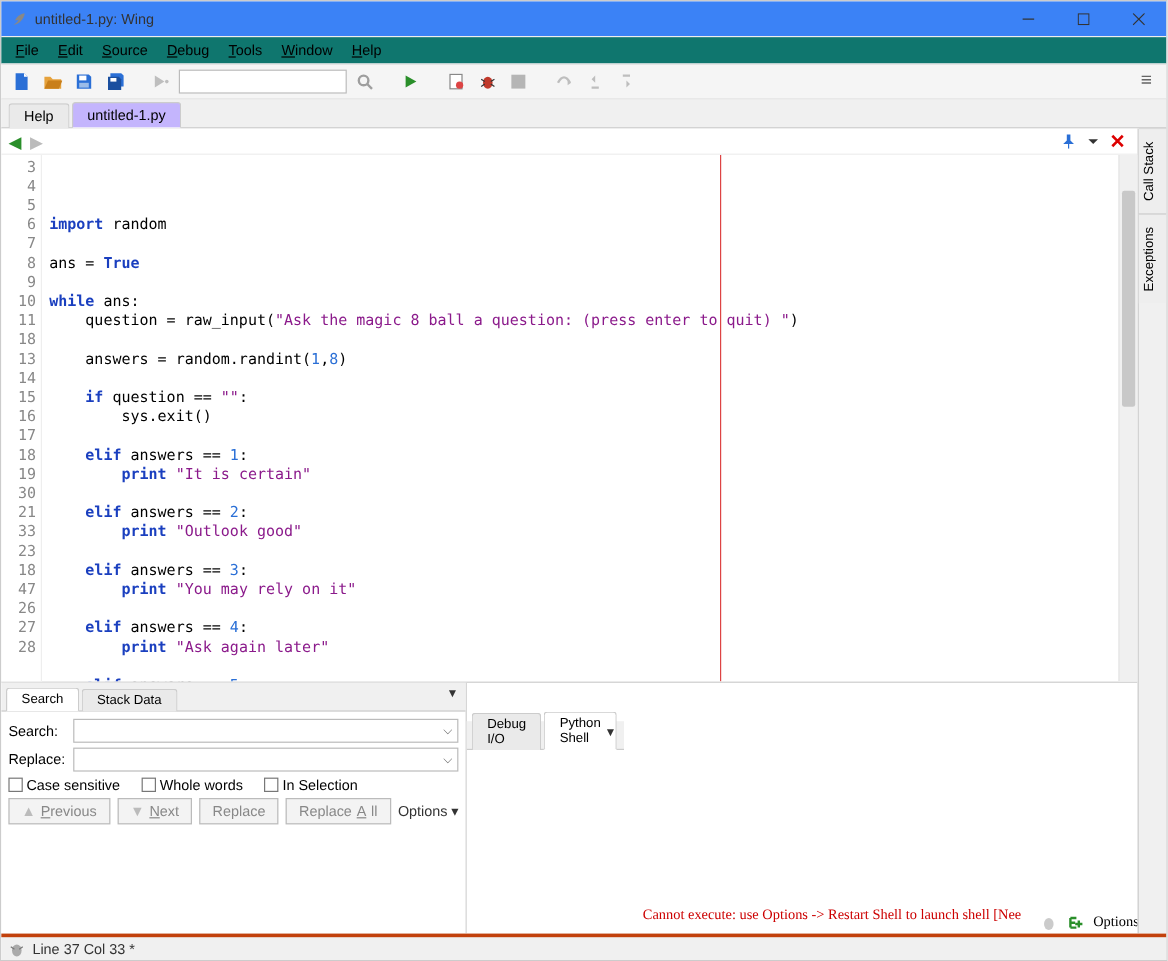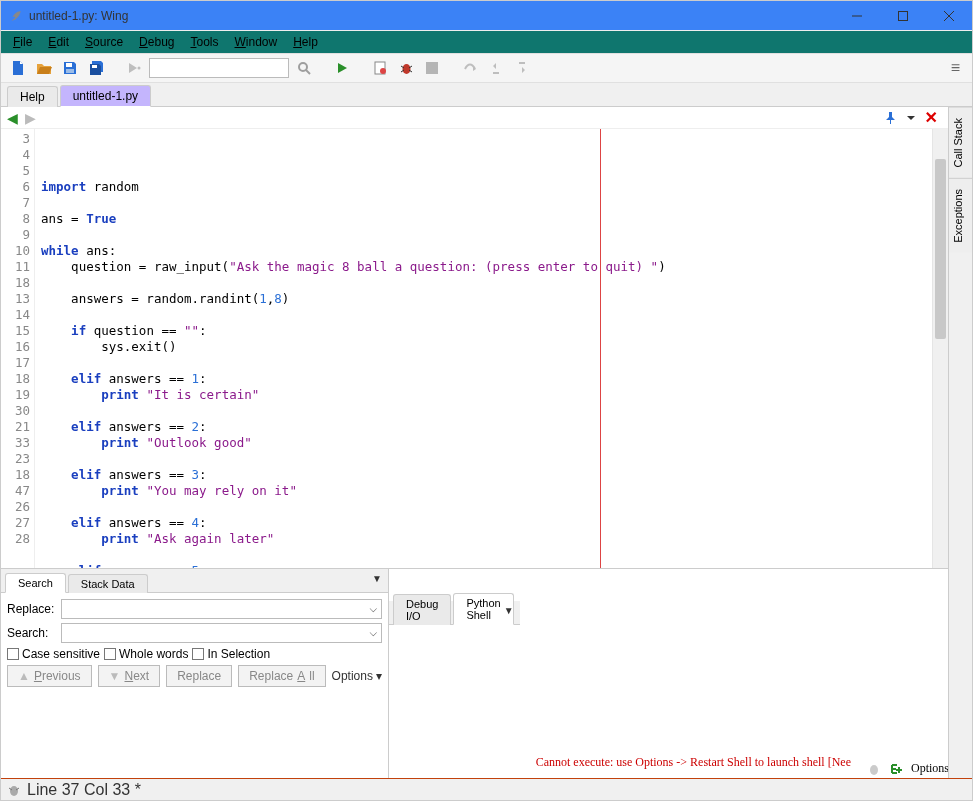--- a/index.html
+++ b/index.html
@@ -200,39 +200,39 @@
   .paneltabs .ptab.active { background: #fff; border-bottom:1px solid #fff; }
   .paneltabs .dd { position:absolute; right:6px; top:4px; font-size:10px; color:#333;}
   .searchpanel { padding: 6px; font-size:12px; }
   .searchpanel .row { display:flex; align-items:center; margin-bottom:4px; gap:4px;}
   .searchpanel label { width: 50px; }
   .searchpanel .combo {
     flex:1; height:20px; border:1px solid #bbb; background:#fff;
     display:flex; align-items:center; justify-content:flex-end; padding:0 4px;
   }
   .searchpanel .combo::after { content:"⌵"; font-size:10px; color:#555;}
-  .checkrow { display:flex; gap:4px; margin:4px 0; align-items:center;}
+  .checkrow { display:flex; gap:18px; margin:4px 0; align-items:center;}
   .checkrow .chk { display:flex; align-items:center; gap:3px;}
   .checkrow .chk .box { width:12px; height:12px; border:1px solid #777; background:#fff;}
   .btnrow { display:flex; gap:6px; align-items:center; margin-top:4px;}
   .btnrow .btn {
     padding: 3px 10px; border:1px solid #bbb; background:#f3f3f3;
     color:#888; font-size:12px;
     display:flex; align-items:center; gap:4px;
   }
   .btnrow .opts { margin-left:auto; display:flex; align-items:center; gap:3px; color:#333;}
   .shellmsg { color:#c00; font-size:12px; padding:6px 8px; white-space:nowrap; overflow:hidden;}
   .shelltoolbar { display:flex; align-items:flex-end; padding:2px 8px; gap:8px;font-family:Liberation Serif, serif;}
   .shelltoolbar .opts { margin-left:auto; display:flex; align-items:center; gap:3px;}
   .shellbody { display:flex; gap:6px; padding:0 6px; flex:1;}
   .shellgutter { width:14px; background:#eef0f2; border:1px solid #ddd; }
   
   .statusbar {
-    height: 22px; background:#f0f0f0; border-top:1px solid #c2410c;
-    display:flex; align-items:center; padding:0 6px; font-size:16px; gap:6px;
+    height: 22px; background:#f0f0f0; border-top:3px solid #c2410c;
+    display:flex; align-items:center; padding:0 6px; font-size:12px; gap:6px;
     color:#333;
   }
   .bugicon { color:#888; font-size:14px;}
   
   svg { display:block; }
 </style>
 </head>
 <body>
 
 <div class="titlebar">
@@ -423,25 +423,25 @@
 
     <div class="bottomsplit">
       <div class="bottomleft">
         <div class="paneltabs">
           <div class="ptab active">Search</div>
           <div class="ptab">Stack Data</div>
           <div class="dd">▼</div>
         </div>
         <div class="searchpanel">
           <div class="row">
-            <label>Replace:</label>
+            <label>Search:</label>
             <div class="combo"></div>
           </div>
           <div class="row">
-            <label>Search:</label>
+            <label>Replace:</label>
             <div class="combo"></div>
           </div>
           <div class="checkrow">
             <div class="chk">
                 <span class="box"></span>
                 <span>Case sensitive</span>
               </div>
             <div class="chk">
                 <span class="box"></span>
                 <span>Whole words</span>

